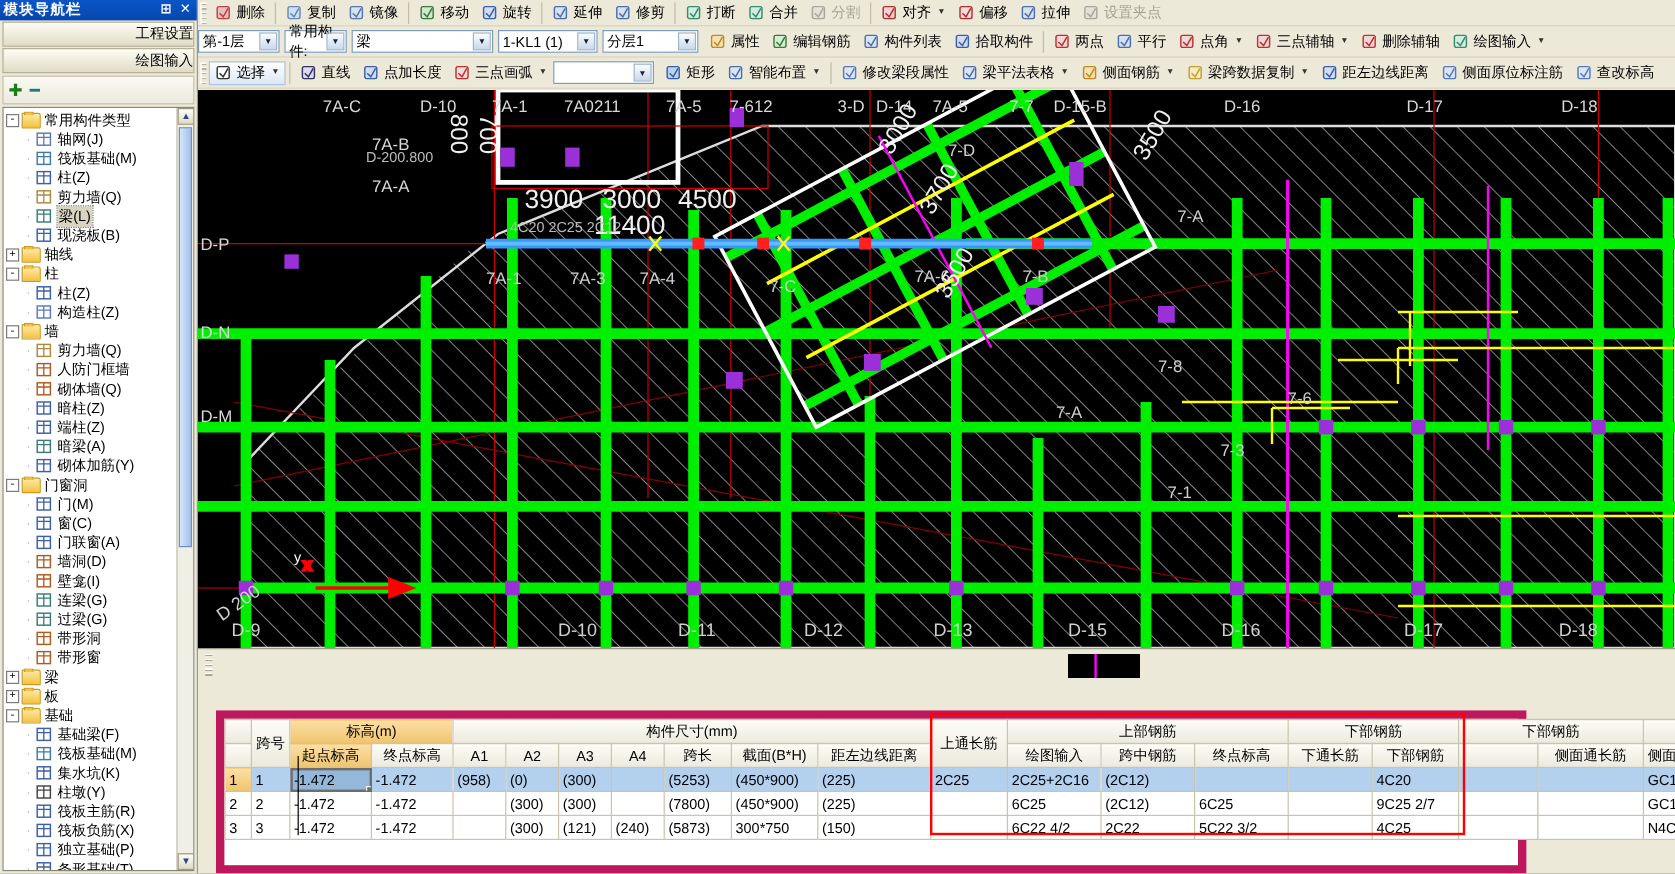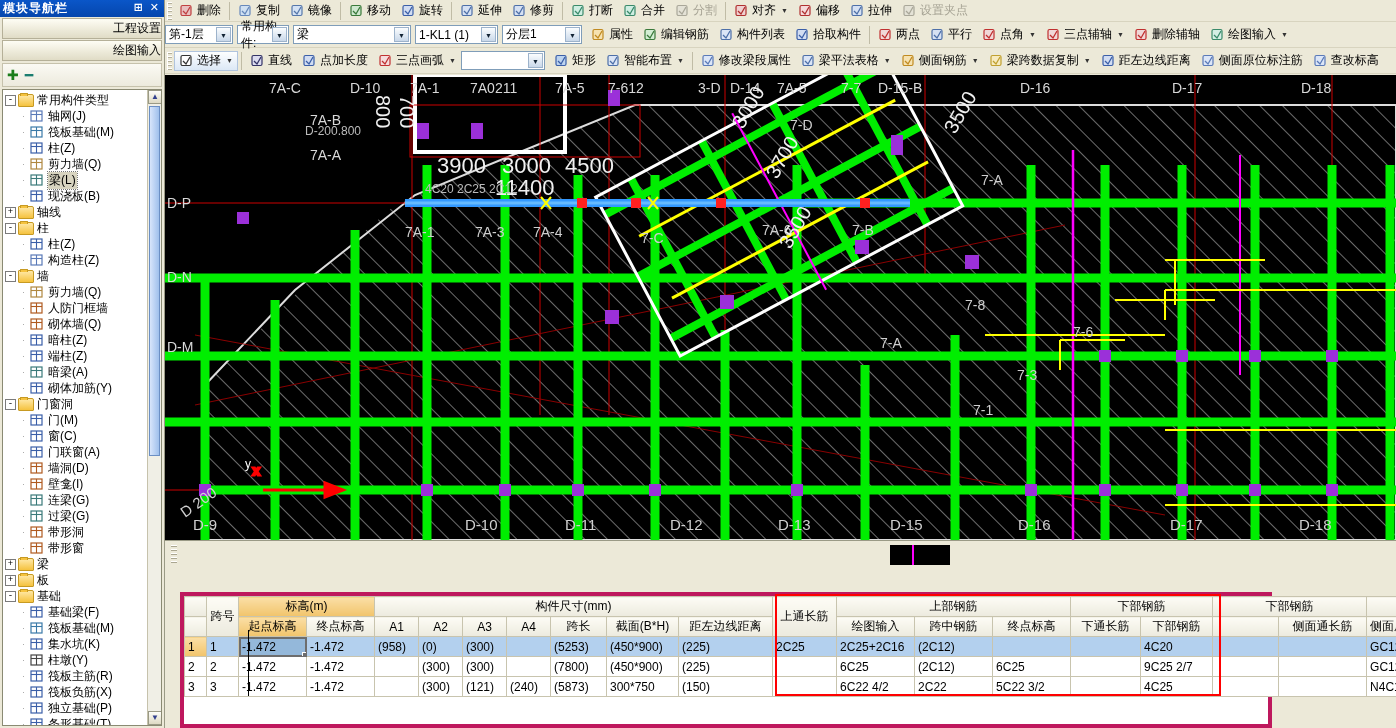--- a/index.html
+++ b/index.html
@@ -140,21 +140,21 @@
   }
   .strip-grip { width: 6px; height: 20px; margin-left: 6px;
      background: repeating-linear-gradient(180deg,#fff 0 1px,#aaa690 1px 2px,transparent 2px 4px); }
   #mini-black { position: absolute; left: 725px; top: 4px; width: 60px; height: 20px;
      background: #000; }
   #mini-black .mline { position: absolute; left: 22px; top: 0; width: 2px; height: 20px; background: #f0f; }
 
   
   #tablewrap {
     position: absolute; left: 180px; top: 592px; width: 1092px; height: 136px;
-    background: #fff; border: 4px solid #be185d;
+    background: #fff; border: 7px solid #be185d;
   }
   table.grid { border-collapse: collapse; table-layout: fixed; font-size: 12px; }
   table.grid th, table.grid td {
     border: 1px solid #c8c4ae; padding: 0 3px;
     font-weight: normal; white-space: nowrap; overflow: hidden;
     height: 20px; font-size: 12px;
   }
   table.grid th {
     background: linear-gradient(#fdfcf5,#eceade); text-align: center; color: #000;
   }

